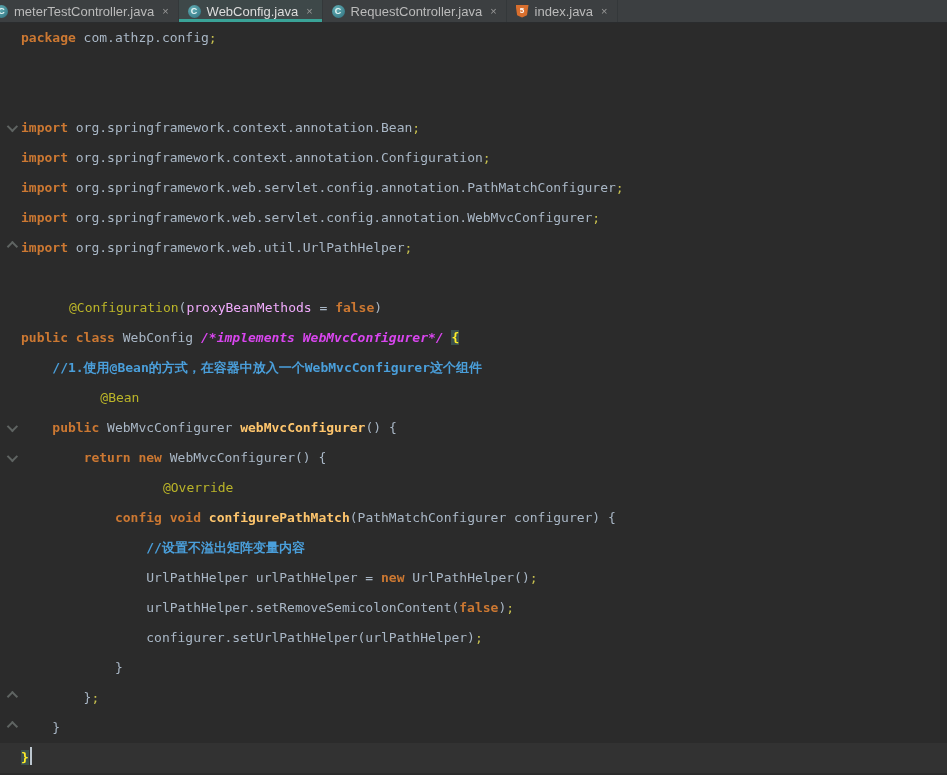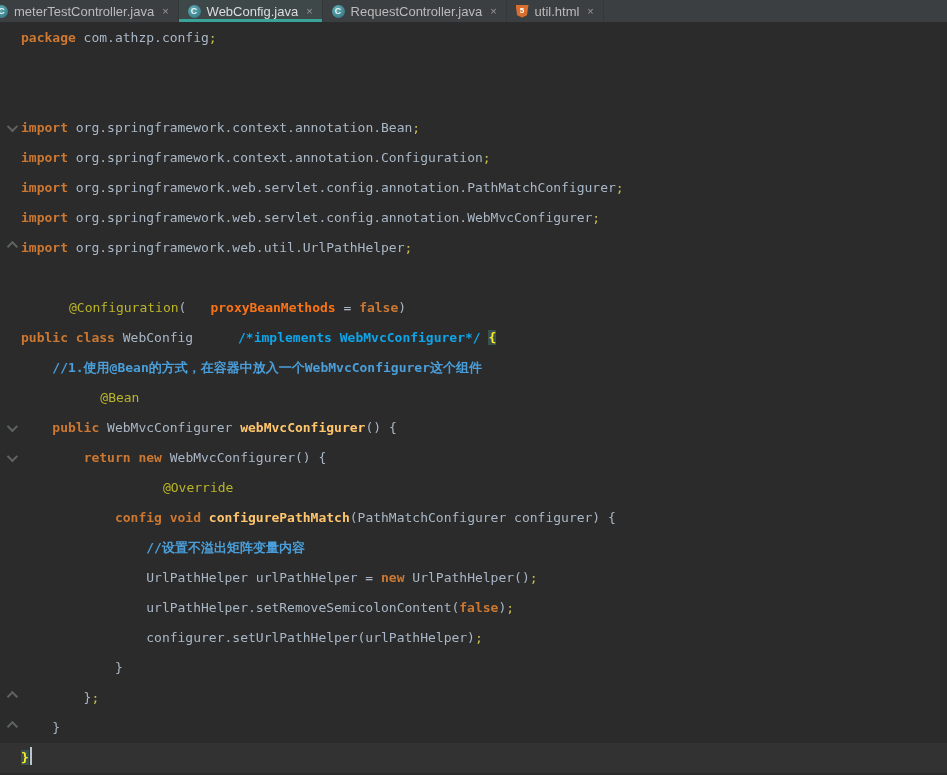--- a/index.html
+++ b/index.html
@@ -37,24 +37,24 @@
 
   .fold { width:8px; height:8px; border-right:2px solid #5F6462; border-bottom:2px solid #5F6462; }
   .fold.down { transform:rotate(45deg) translateY(-2px); }
   .fold.up   { transform:rotate(-135deg) translateY(2px); }
 
   
   .tk-kw   { color:#CC7832; font-weight:bold; }
   .tk-id   { color:#A9B7C6; }
   .tk-ann  { color:#BBB529;margin-left:48px; }
   .tk-fn   { color:#FFC66D; font-weight:bold; }
-  .tk-attr { color:#f97316; font-weight:bold;margin-left:24px; }
+  .tk-attr { color:#f0abfc; font-weight:normal; }
   .tk-semi { color:#C8C14F; }
   .tk-cmt  { color:#4A9FDB; font-weight:bold; }
-  .tk-bcmt { color:#0ea5e9; font-weight:bold;margin-left:37px; }
+  .tk-bcmt { color:#d946ef; font-style:italic; font-weight:bold; }
   .tk-brhl { color:#FFEF28; background:#3B514D; font-weight:bold; }
 
   .caret { display:inline-block; width:2px; height:18px; background:#BCC6CF; vertical-align:-3px; margin-left:1px; }
 </style>
 </head>
 <body>
 
 <div class="tab-bar">
     <div class="tab clipped">
     <span class="tab-icon class-icon">C</span>
@@ -66,21 +66,21 @@
     <span class="tab-label">WebConfig.java</span>
     <span class="tab-close">×</span>
   </div>
     <div class="tab">
     <span class="tab-icon class-icon">C</span>
     <span class="tab-label">RequestController.java</span>
     <span class="tab-close">×</span>
   </div>
     <div class="tab">
     <span class="tab-icon html-icon">5</span>
-    <span class="tab-label">util.html</span>
+    <span class="tab-label">index.java</span>
     <span class="tab-close">×</span>
   </div>
   </div>
 <div class="editor">
     <div class="line">
     <div class="gutter"></div>
     <div class="code"><span class="tk-kw">package</span><span class="tk-id"> com.athzp.config</span><span class="tk-semi">;</span></div>
   </div>
     <div class="line">
     <div class="gutter"></div>

